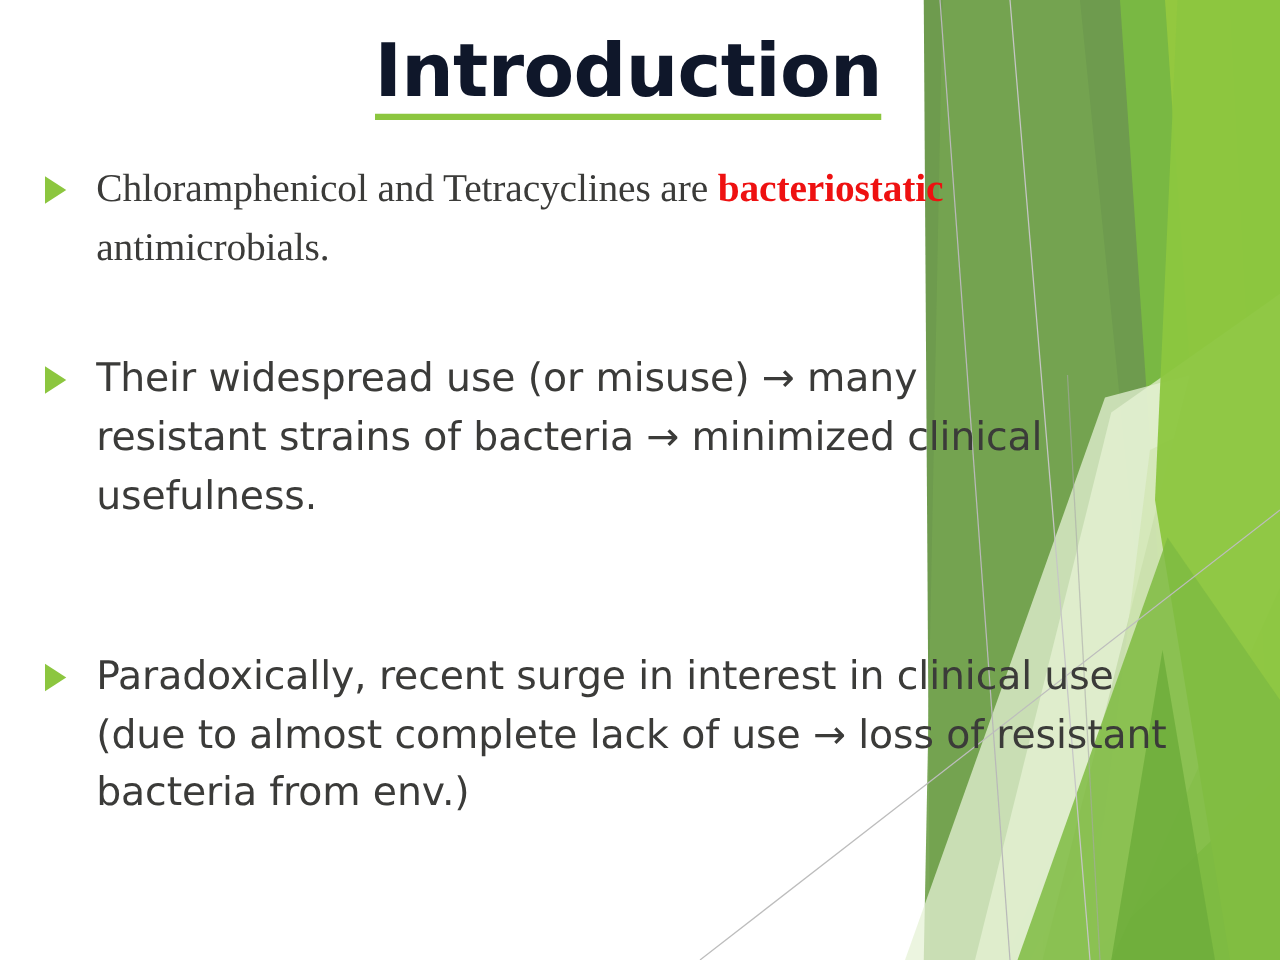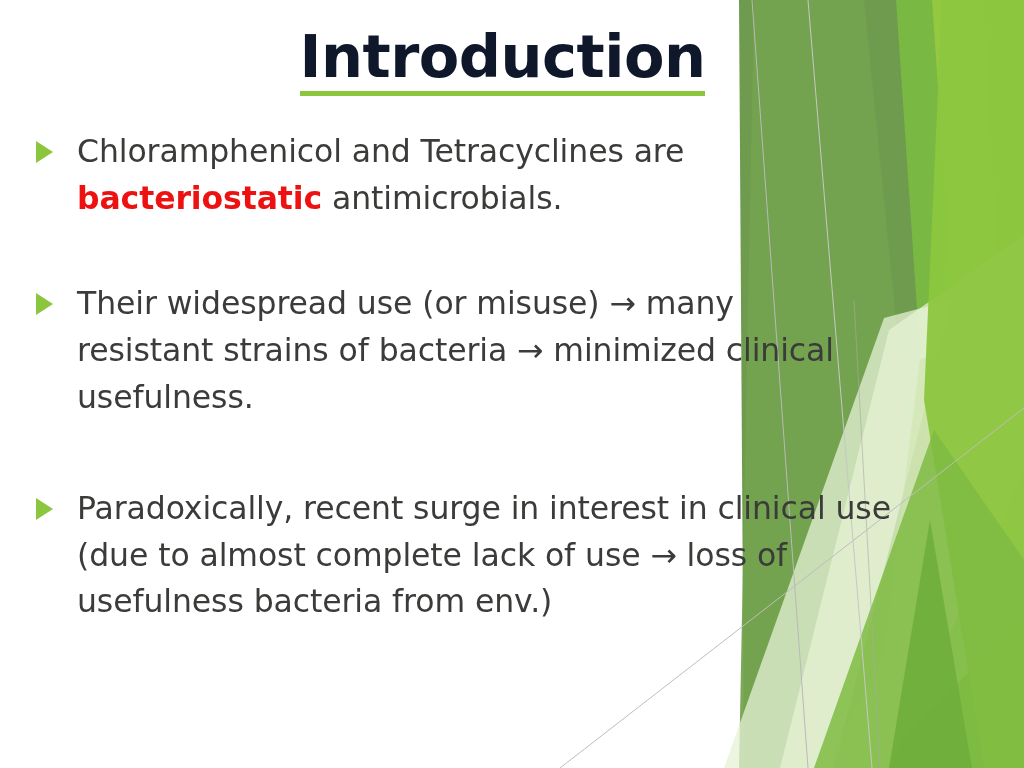--- a/index.html
+++ b/index.html
@@ -84,26 +84,26 @@
     line-height: 1.49;
     color: #3b3b39;
     letter-spacing: -0.1px;
   }
   .bullet-text .em-red {
     color: #EE1111;
     font-weight: bold;
   }
 
   
-  .b1 .bullet-text { max-width: 730px; }
+  .b1 .bullet-text { max-width: 730px; font-family: Liberation Serif, serif; }
   .b2 .bullet-text { max-width: 790px; }
   .b3 .bullet-text { max-width: 872px; }
 
   .bullet.b1 { margin-bottom: 58px; }
-  .bullet.b2 { margin-bottom: 64px; }
+  .bullet.b2 { margin-bottom: 97px; }
 </style>
 </head>
 <body>
 
 <div class="slide">
 
   <div class="decor">
     <svg viewBox="0 0 340 768" preserveAspectRatio="none" aria-hidden="true">
 
       <polygon points="120,768 210,330 340,250 340,768" fill="#ECF4DF"></polygon>
@@ -149,17 +149,17 @@
       </div>
     </div>
 
     <div class="bullet b2">
       <span class="bullet-marker"></span>
       <div class="bullet-text">Their widespread use (or misuse) → many resistant strains of bacteria → minimized clinical usefulness.</div>
     </div>
 
     <div class="bullet b3">
       <span class="bullet-marker"></span>
-      <div class="bullet-text">Paradoxically, recent surge in interest in clinical use (due to almost complete lack of use → loss of usefulness bacteria from env.)</div>
+      <div class="bullet-text">Paradoxically, recent surge in interest in clinical use (due to almost complete lack of use → loss of resistant bacteria from env.)</div>
     </div>
 
   </div>
 </div>
 
 </body></html>

